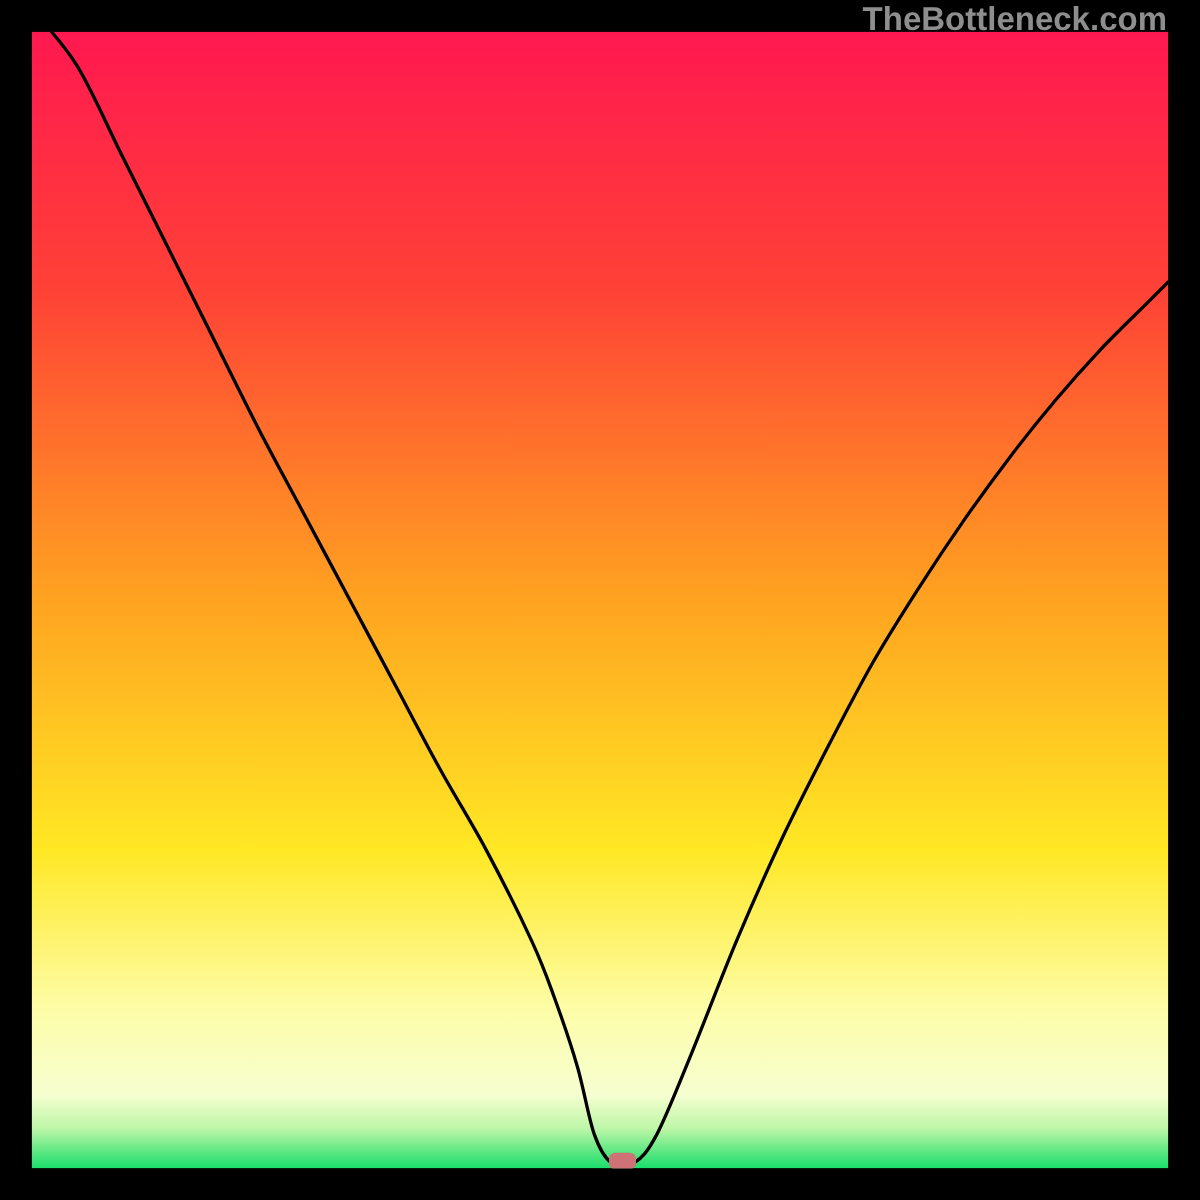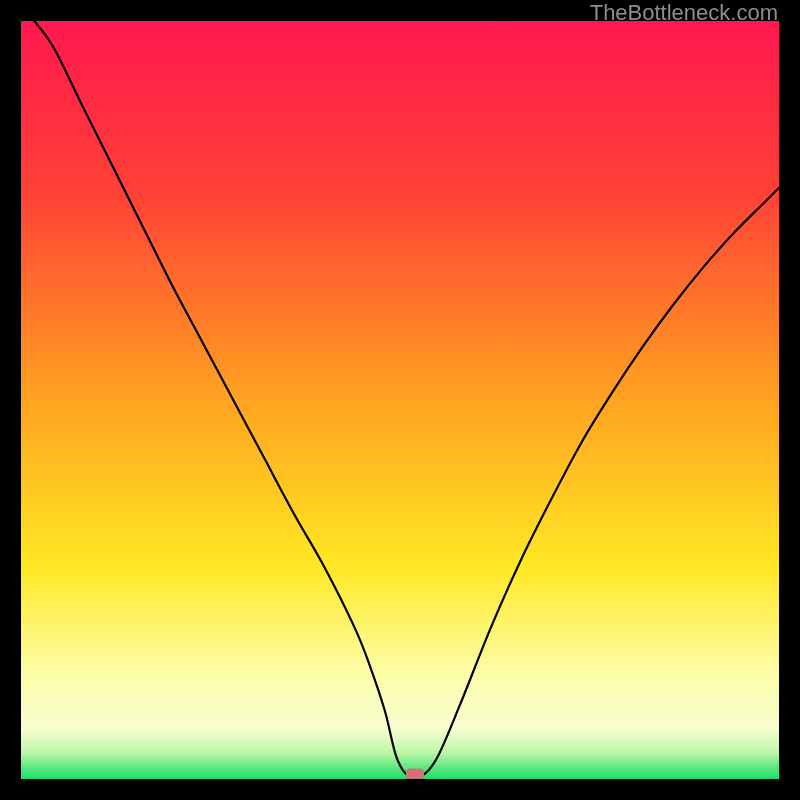--- a/index.html
+++ b/index.html
@@ -18,21 +18,21 @@
     width: 758px;
     height: 758px;
     overflow: hidden;
   }
   .watermark {
     position: absolute;
     top: 0px;
     right: 22px;
     color: #8e8e8e;
     font-size: 22px;
-    font-weight: 400;
+    font-weight: 700;
     letter-spacing: 0px;
     z-index: 50;
   }
   svg.plot {
     position: absolute;
     left: 0;
     top: 0;
     width: 758px;
     height: 758px;
     display: block;

